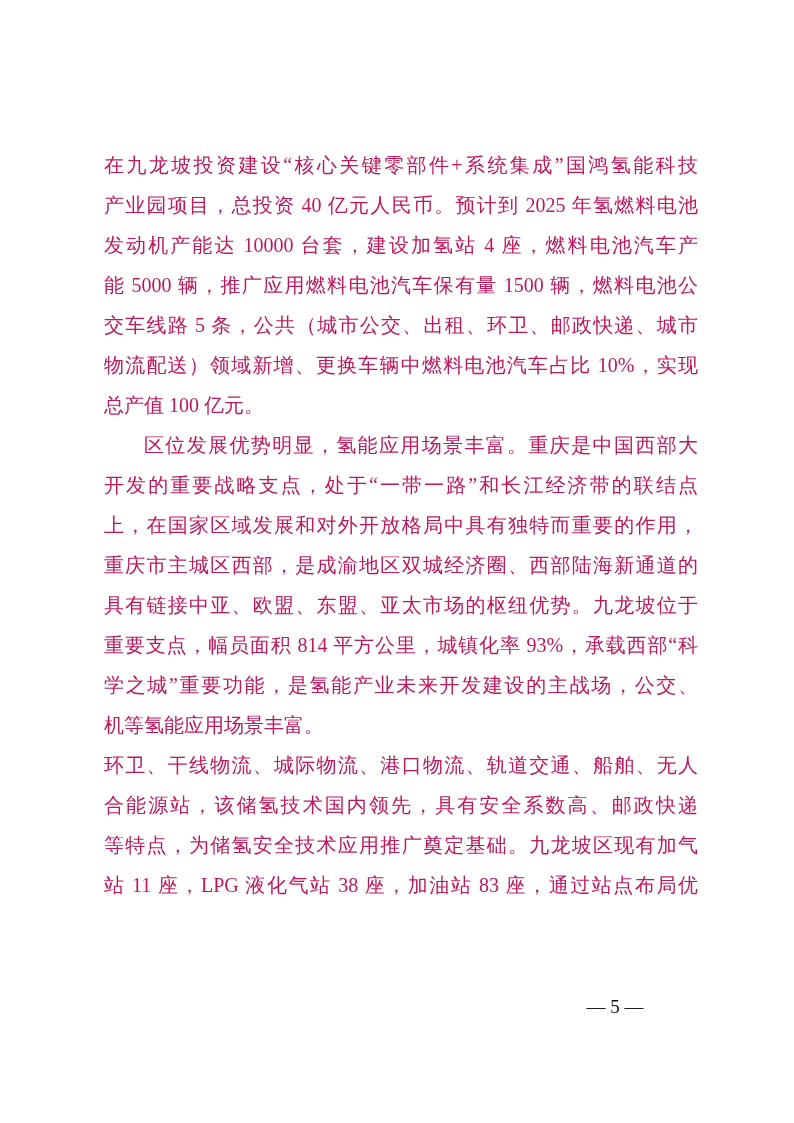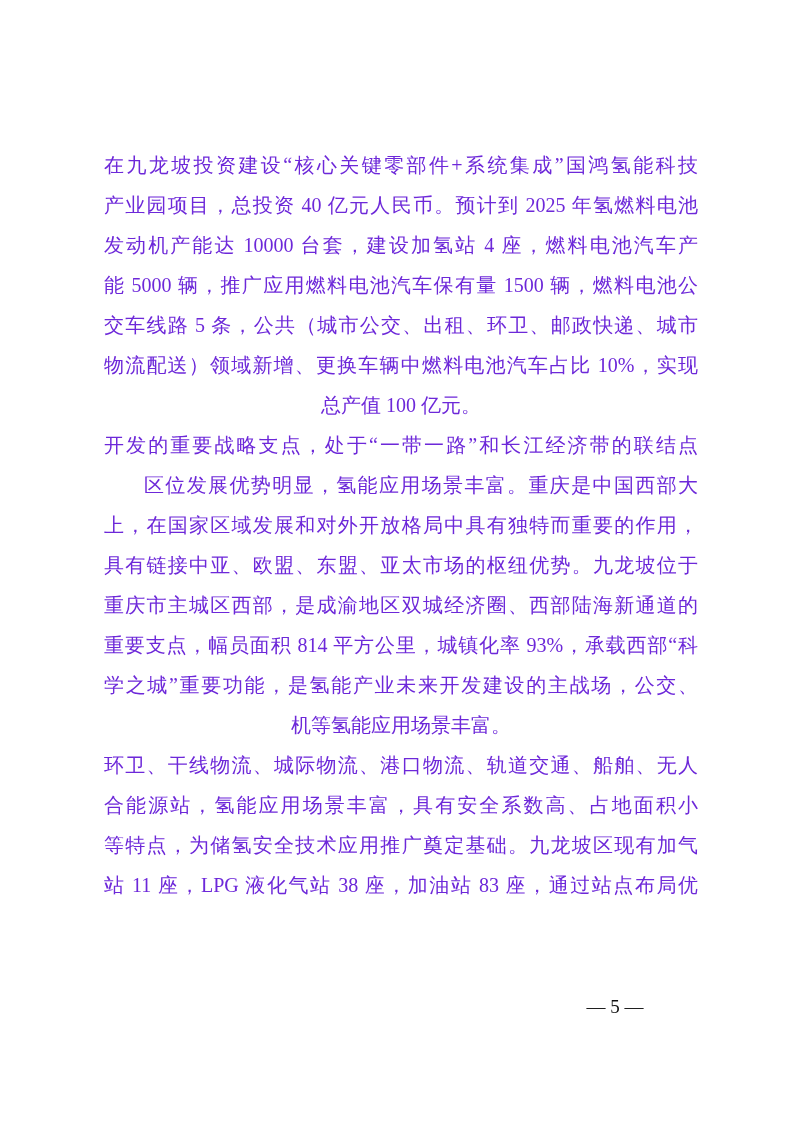--- a/index.html
+++ b/index.html
@@ -11,30 +11,30 @@
   .page {
     position: relative;
     width: 794px; height: 1123px;
     background: #ffffff;
     overflow: hidden;
   }
   .doc-body {
     position: absolute;
     left: 104px; top: 145px;
     width: 594px;
-    color: #6d28d9;
+    color: #be185d;
   }
   .paragraph { width: 594px; }
   .line {
     height: 40px;
     line-height: 40px;
     font-size: 20px;
     overflow: hidden;
     word-break: keep-all;
-    text-align: center;
+    text-align: left;
   }
   .line.full {
     text-align: justify;
     text-align-last: justify;
   }
   .line.indent { text-indent: 40px; }
   .page-number {
     position: absolute;
     left: 568px; top: 995px;
     width: 94px; height: 24px;
@@ -53,30 +53,30 @@
       <div class="paragraph">
         <div class="line full">在九龙坡投资建设“核心关键零部件+系统集成”国鸿氢能科技</div>
         <div class="line full">产业园项目，总投资 40 亿元人民币。预计到 2025 年氢燃料电池</div>
         <div class="line full">发动机产能达 10000 台套，建设加氢站 4 座，燃料电池汽车产</div>
         <div class="line full">能 5000 辆，推广应用燃料电池汽车保有量 1500 辆，燃料电池公</div>
         <div class="line full">交车线路 5 条，公共（城市公交、出租、环卫、邮政快递、城市</div>
         <div class="line full">物流配送）领域新增、更换车辆中燃料电池汽车占比 10%，实现</div>
         <div class="line">总产值 100 亿元。</div>
       </div>
       <div class="paragraph">
+        <div class="line full indent">区位发展优势明显，氢能应用场景丰富。重庆是中国西部大</div>
         <div class="line full">开发的重要战略支点，处于“一带一路”和长江经济带的联结点</div>
-        <div class="line full indent">区位发展优势明显，氢能应用场景丰富。重庆是中国西部大</div>
         <div class="line full">上，在国家区域发展和对外开放格局中具有独特而重要的作用，</div>
+        <div class="line full">重庆市主城区西部，是成渝地区双城经济圈、西部陆海新通道的</div>
         <div class="line full">具有链接中亚、欧盟、东盟、亚太市场的枢纽优势。九龙坡位于</div>
-        <div class="line full">重庆市主城区西部，是成渝地区双城经济圈、西部陆海新通道的</div>
         <div class="line full">重要支点，幅员面积 814 平方公里，城镇化率 93%，承载西部“科</div>
         <div class="line full">学之城”重要功能，是氢能产业未来开发建设的主战场，公交、</div>
         <div class="line">机等氢能应用场景丰富。</div>
         <div class="line full">环卫、干线物流、城际物流、港口物流、轨道交通、船舶、无人</div>
       </div>
       <div class="paragraph">
-        <div class="line full">合能源站，氢能应用场景丰富，具有安全系数高、占地面积小</div>
+        <div class="line full">合能源站，该储氢技术国内领先，具有安全系数高、邮政快递</div>
         <div class="line full">等特点，为储氢安全技术应用推广奠定基础。九龙坡区现有加气</div>
         <div class="line full">站 11 座，LPG 液化气站 38 座，加油站 83 座，通过站点布局优</div>
       </div>
     </div>
   <div class="page-number">— 5 —</div>
 </div>
 
 </body></html>

